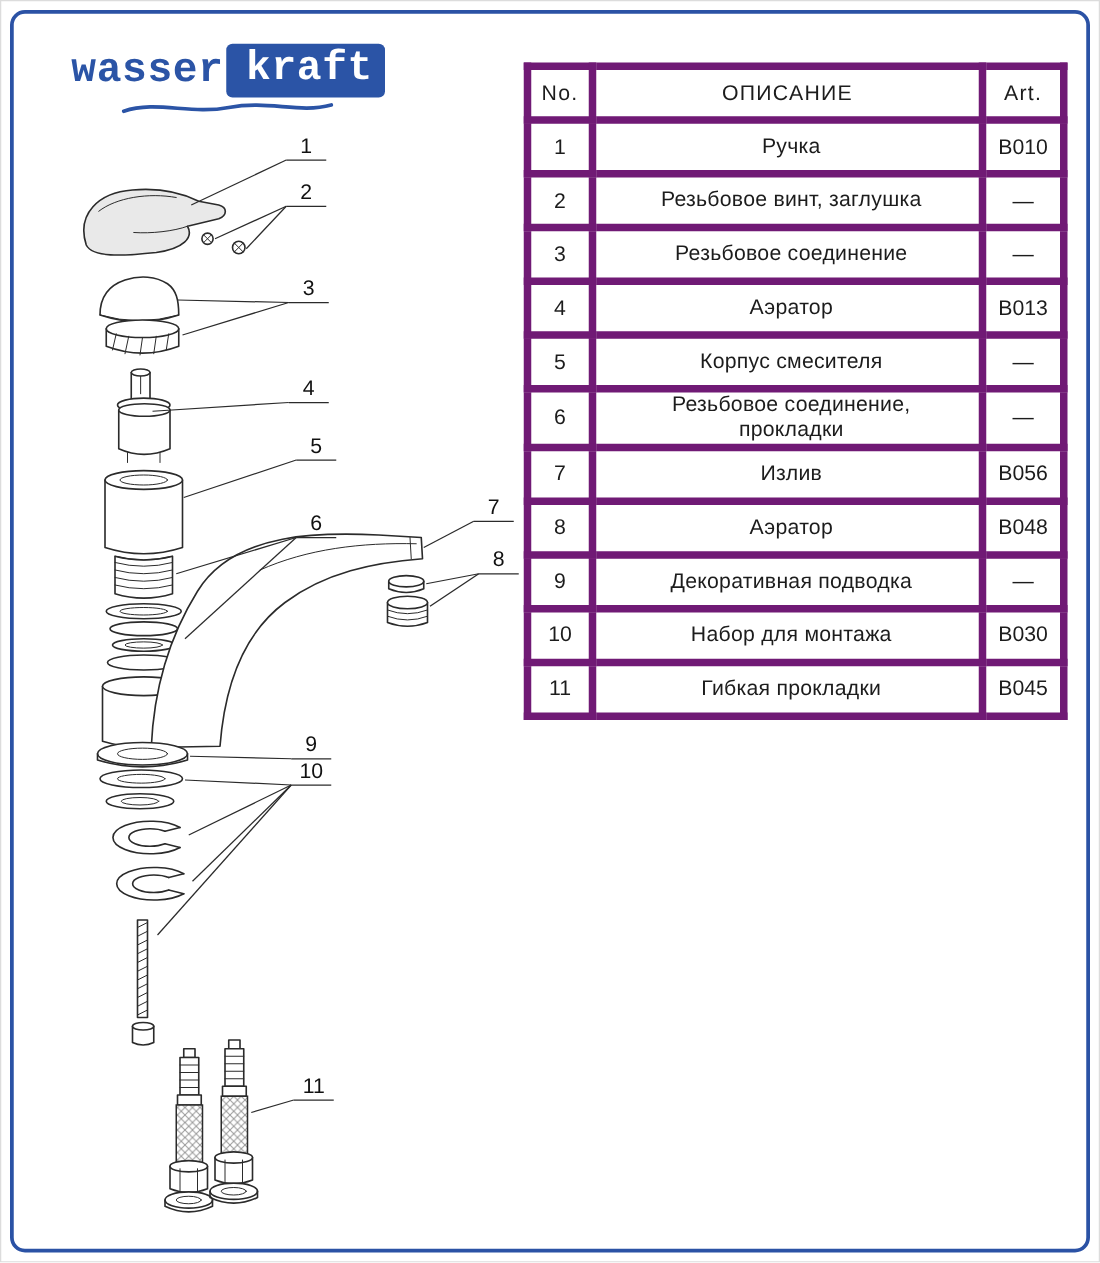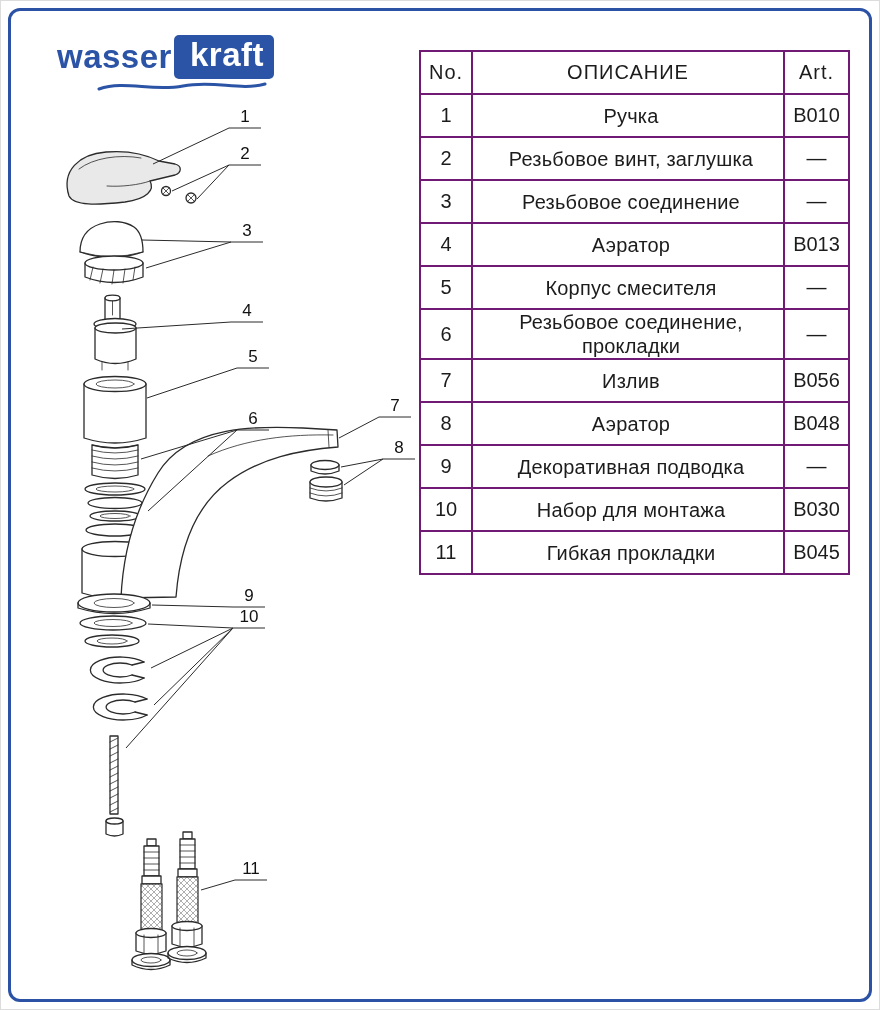--- a/index.html
+++ b/index.html
@@ -2,28 +2,28 @@
 <html><head>
 <meta charset="utf-8">
 <style>
   html,body{margin:0;padding:0;background:#fff;}
   .page{position:relative;width:880px;height:1010px;background:#fff;border:1px solid #dcdcdc;
         box-sizing:border-box;overflow:hidden;font-family:"Liberation Sans","DejaVu Sans",sans-serif;}
   .frame{position:absolute;inset:7px;border:3px solid #2b52a5;border-radius:12px;pointer-events:none;}
 
   
   .logo{position:absolute;left:56px;top:34px;display:flex;align-items:center;
-        font-family:Liberation Sans, sans-serif;font-weight:bold;font-size:33px;}
+        font-family:Liberation Mono, monospace;font-weight:bold;font-size:33px;}
   .logo-wasser{color:#2b54a6;letter-spacing:.5px;}
   .logo-kraft{background:#2b54a6;color:#fff;padding:1px 10px 5px 16px;border-radius:5px;margin-left:2px;letter-spacing:.5px;}
   .logo-wave{position:absolute;left:96px;top:76px;}
 
   
   .parts-table{position:absolute;left:418px;top:49px;width:429px;border-collapse:collapse;table-layout:fixed;color:#1c1c1c;}
-  .parts-table th,.parts-table td{border:2px solid #701a75;height:43px;font-size:20px;font-weight:normal;
+  .parts-table th,.parts-table td{border:6px solid #701a75;height:43px;font-size:17px;font-weight:normal;
         padding:0 8px;box-sizing:border-box;vertical-align:middle;}
   .c-no{width:52px}.c-desc{width:312px}.c-art{width:65px}
   .parts-table th{text-align:center;letter-spacing:1px;}
   td.no,td.art{text-align:center;}
   td.desc{text-align:center;padding-left:14px;white-space:pre-line;line-height:1.2;letter-spacing:.2px;}
 
   
   .diagram{position:absolute;left:0;top:0;}
   .ln{fill:none;stroke:#2b2b2b;stroke-width:1.3;stroke-linecap:round;stroke-linejoin:round;}
   .fw{fill:#ffffff;stroke:#2b2b2b;stroke-width:1.3;stroke-linejoin:round;}

